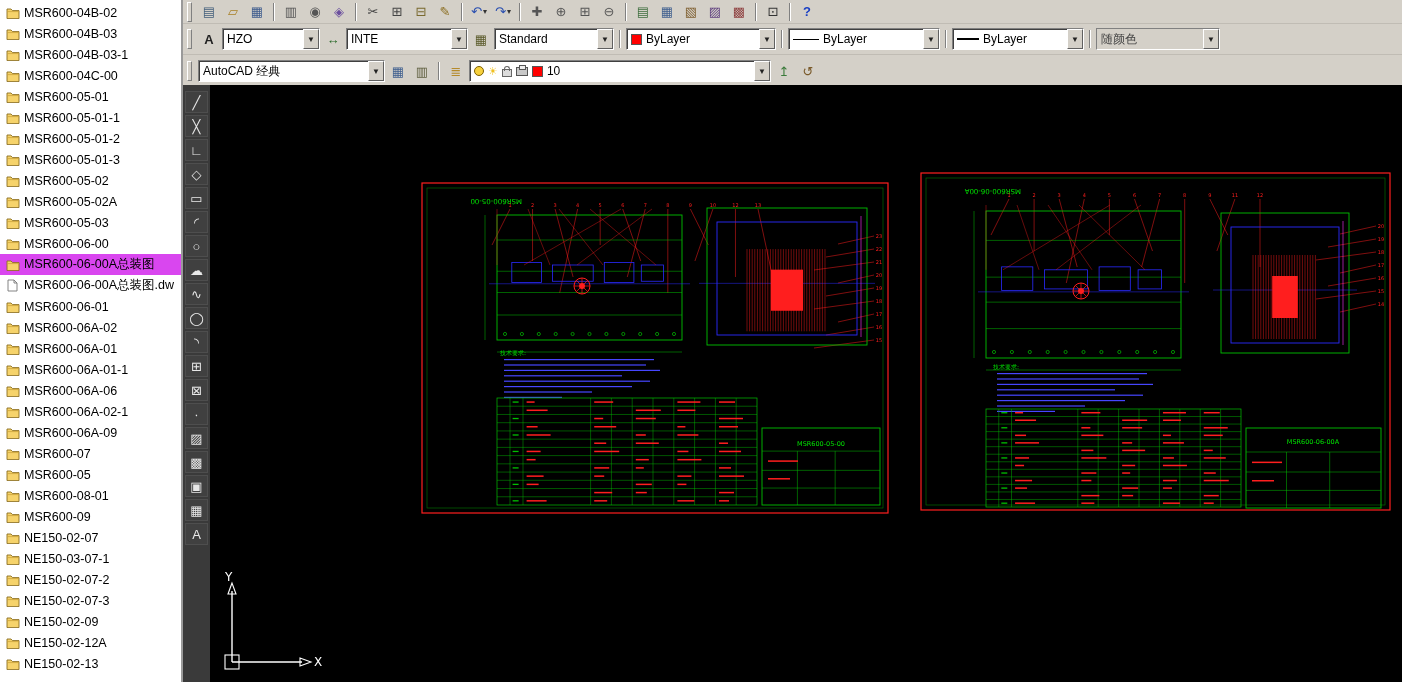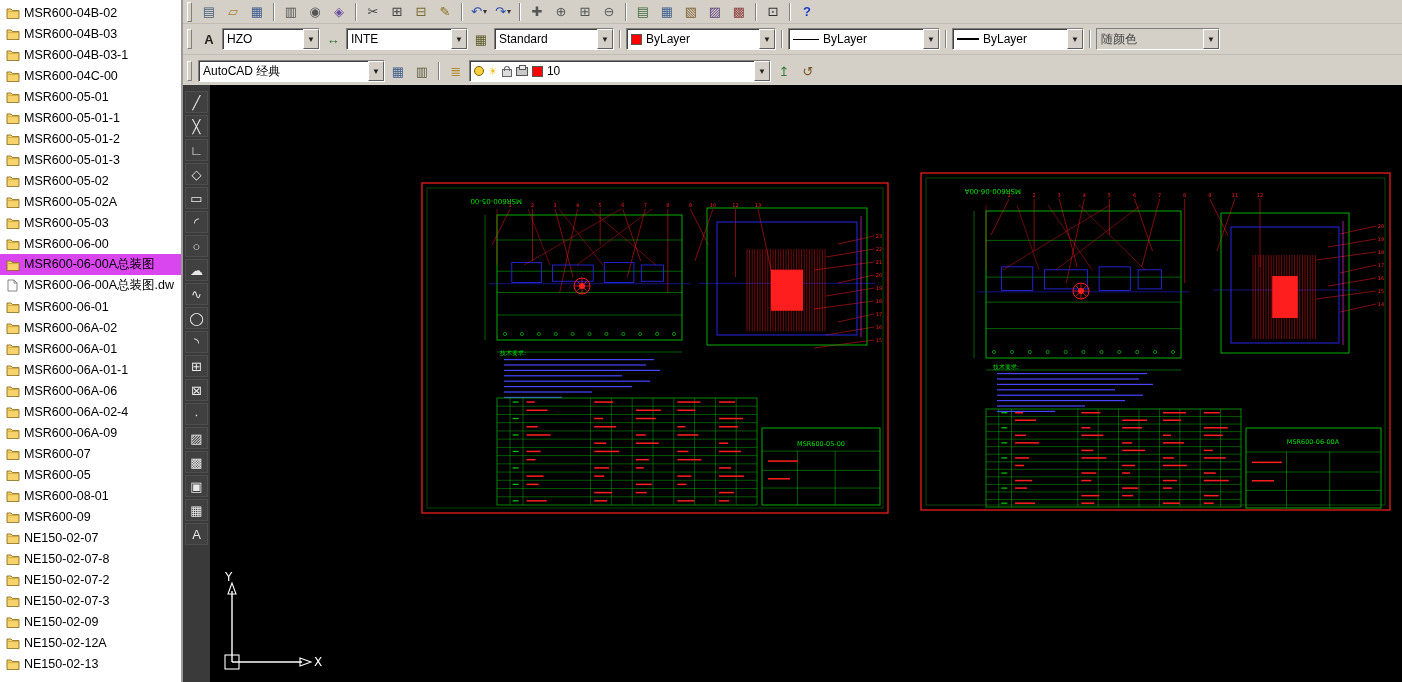--- a/index.html
+++ b/index.html
@@ -237,21 +237,21 @@
         </span>
         <span class="sb-lb">MSR600-06A-06</span>
       </div>
       <div class="sb-item">
         <span class="sb-ic">
           <svg width="14" height="12" viewBox="0 0 14 12">
             <path d="M1 2 h4 l1.5 1.6 H13 v8 H1 z" fill="#f6d36b" stroke="#8a6d1f" stroke-width="0.9"></path>
             <path d="M1 4.6 H13" stroke="#caa23a" stroke-width="0.8"></path>
           </svg>
         </span>
-        <span class="sb-lb">MSR600-06A-02-4</span>
+        <span class="sb-lb">MSR600-06A-02-1</span>
       </div>
       <div class="sb-item">
         <span class="sb-ic">
           <svg width="14" height="12" viewBox="0 0 14 12">
             <path d="M1 2 h4 l1.5 1.6 H13 v8 H1 z" fill="#f6d36b" stroke="#8a6d1f" stroke-width="0.9"></path>
             <path d="M1 4.6 H13" stroke="#caa23a" stroke-width="0.8"></path>
           </svg>
         </span>
         <span class="sb-lb">MSR600-06A-09</span>
       </div>
@@ -300,21 +300,21 @@
         </span>
         <span class="sb-lb">NE150-02-07</span>
       </div>
       <div class="sb-item">
         <span class="sb-ic">
           <svg width="14" height="12" viewBox="0 0 14 12">
             <path d="M1 2 h4 l1.5 1.6 H13 v8 H1 z" fill="#f6d36b" stroke="#8a6d1f" stroke-width="0.9"></path>
             <path d="M1 4.6 H13" stroke="#caa23a" stroke-width="0.8"></path>
           </svg>
         </span>
-        <span class="sb-lb">NE150-02-07-8</span>
+        <span class="sb-lb">NE150-03-07-1</span>
       </div>
       <div class="sb-item">
         <span class="sb-ic">
           <svg width="14" height="12" viewBox="0 0 14 12">
             <path d="M1 2 h4 l1.5 1.6 H13 v8 H1 z" fill="#f6d36b" stroke="#8a6d1f" stroke-width="0.9"></path>
             <path d="M1 4.6 H13" stroke="#caa23a" stroke-width="0.8"></path>
           </svg>
         </span>
         <span class="sb-lb">NE150-02-07-2</span>
       </div>

